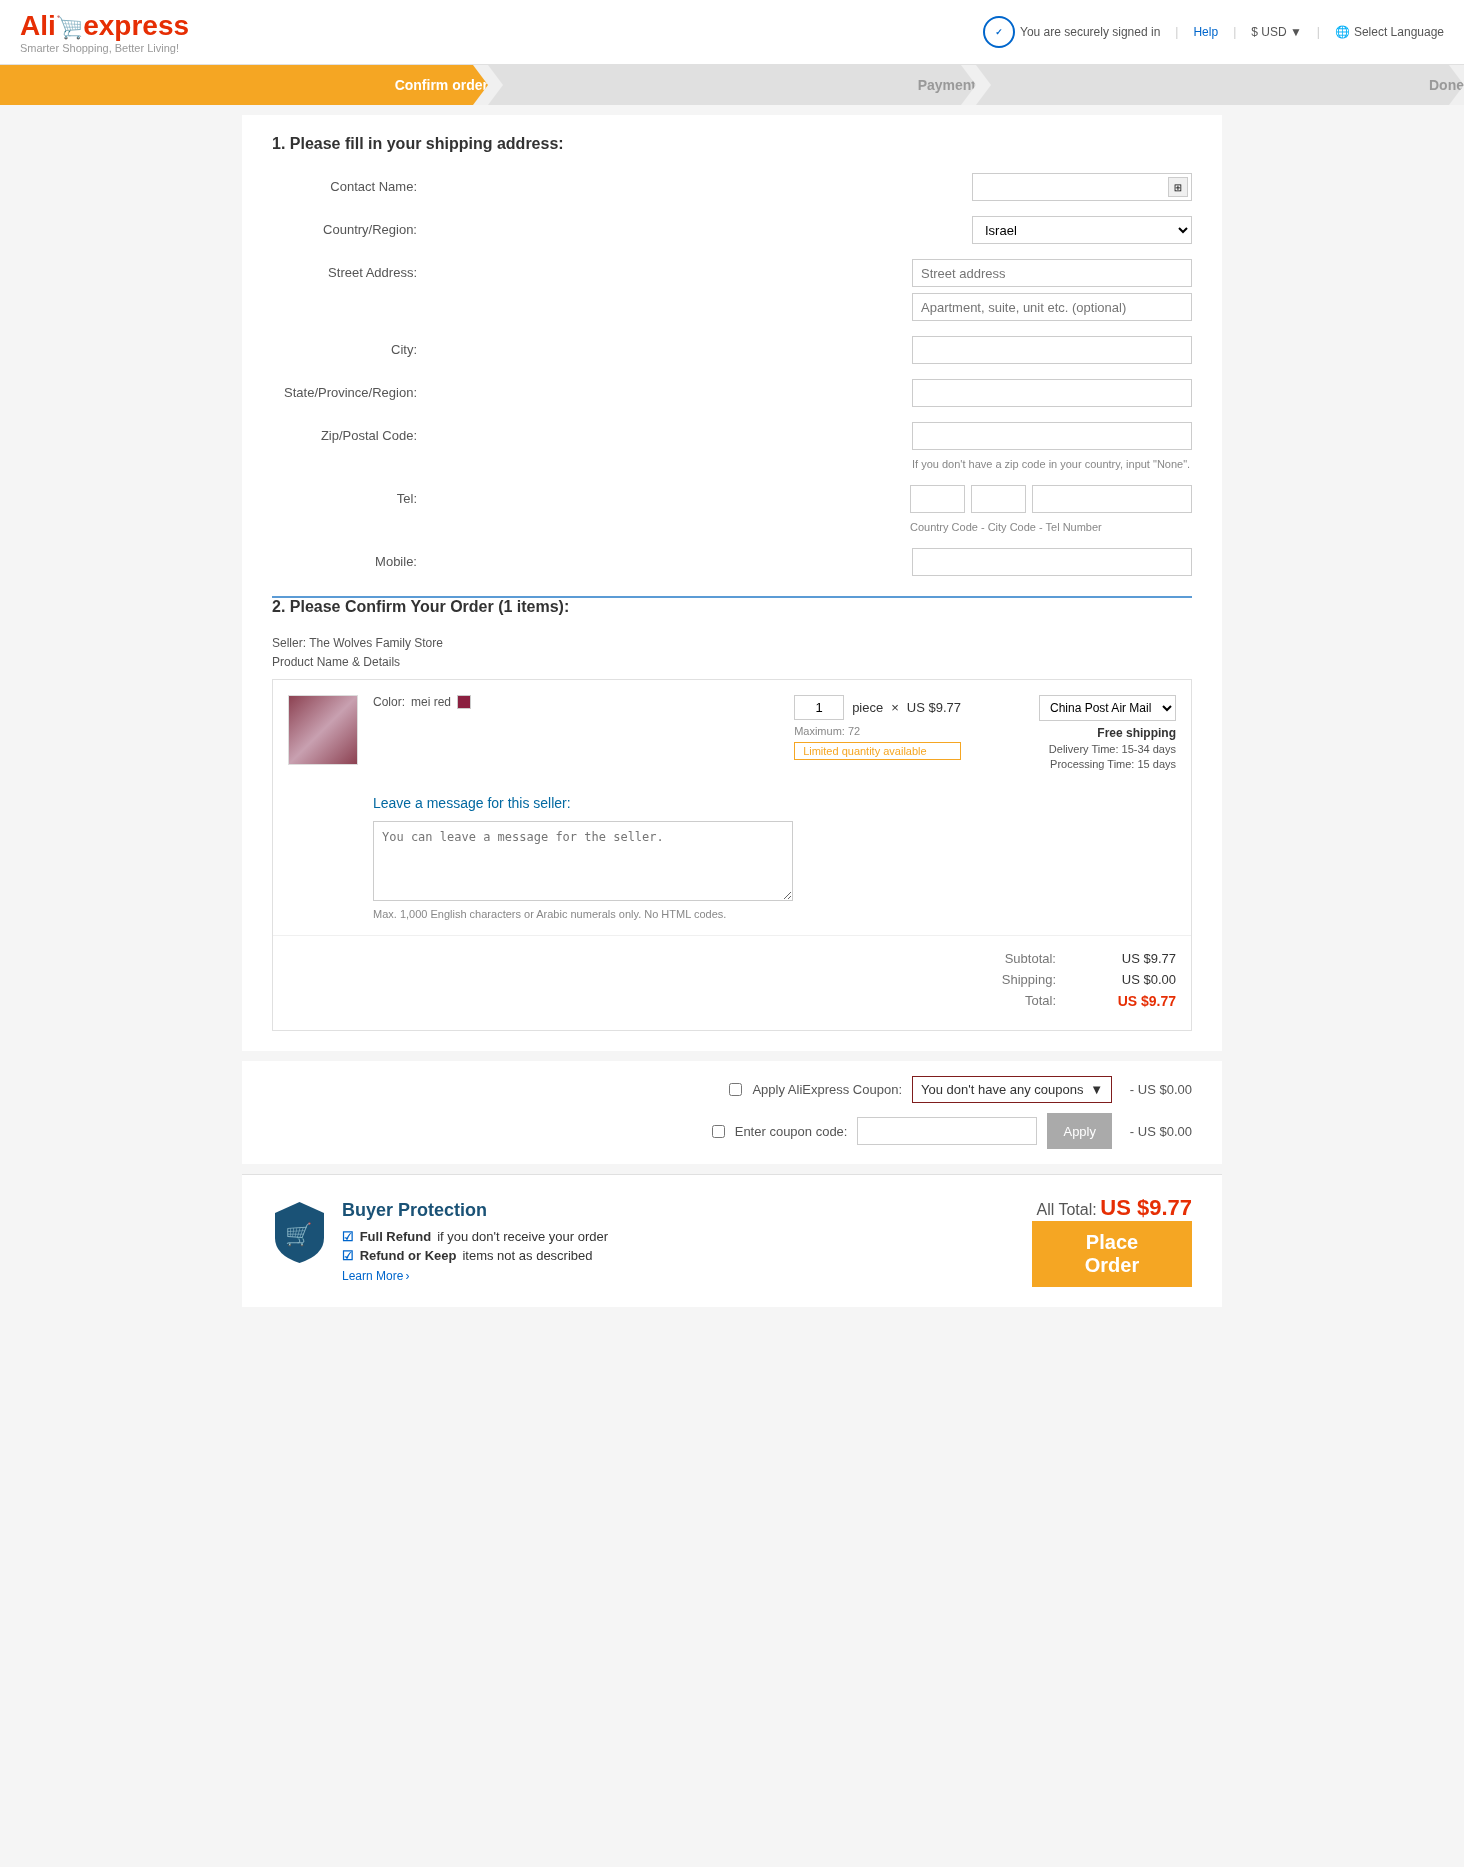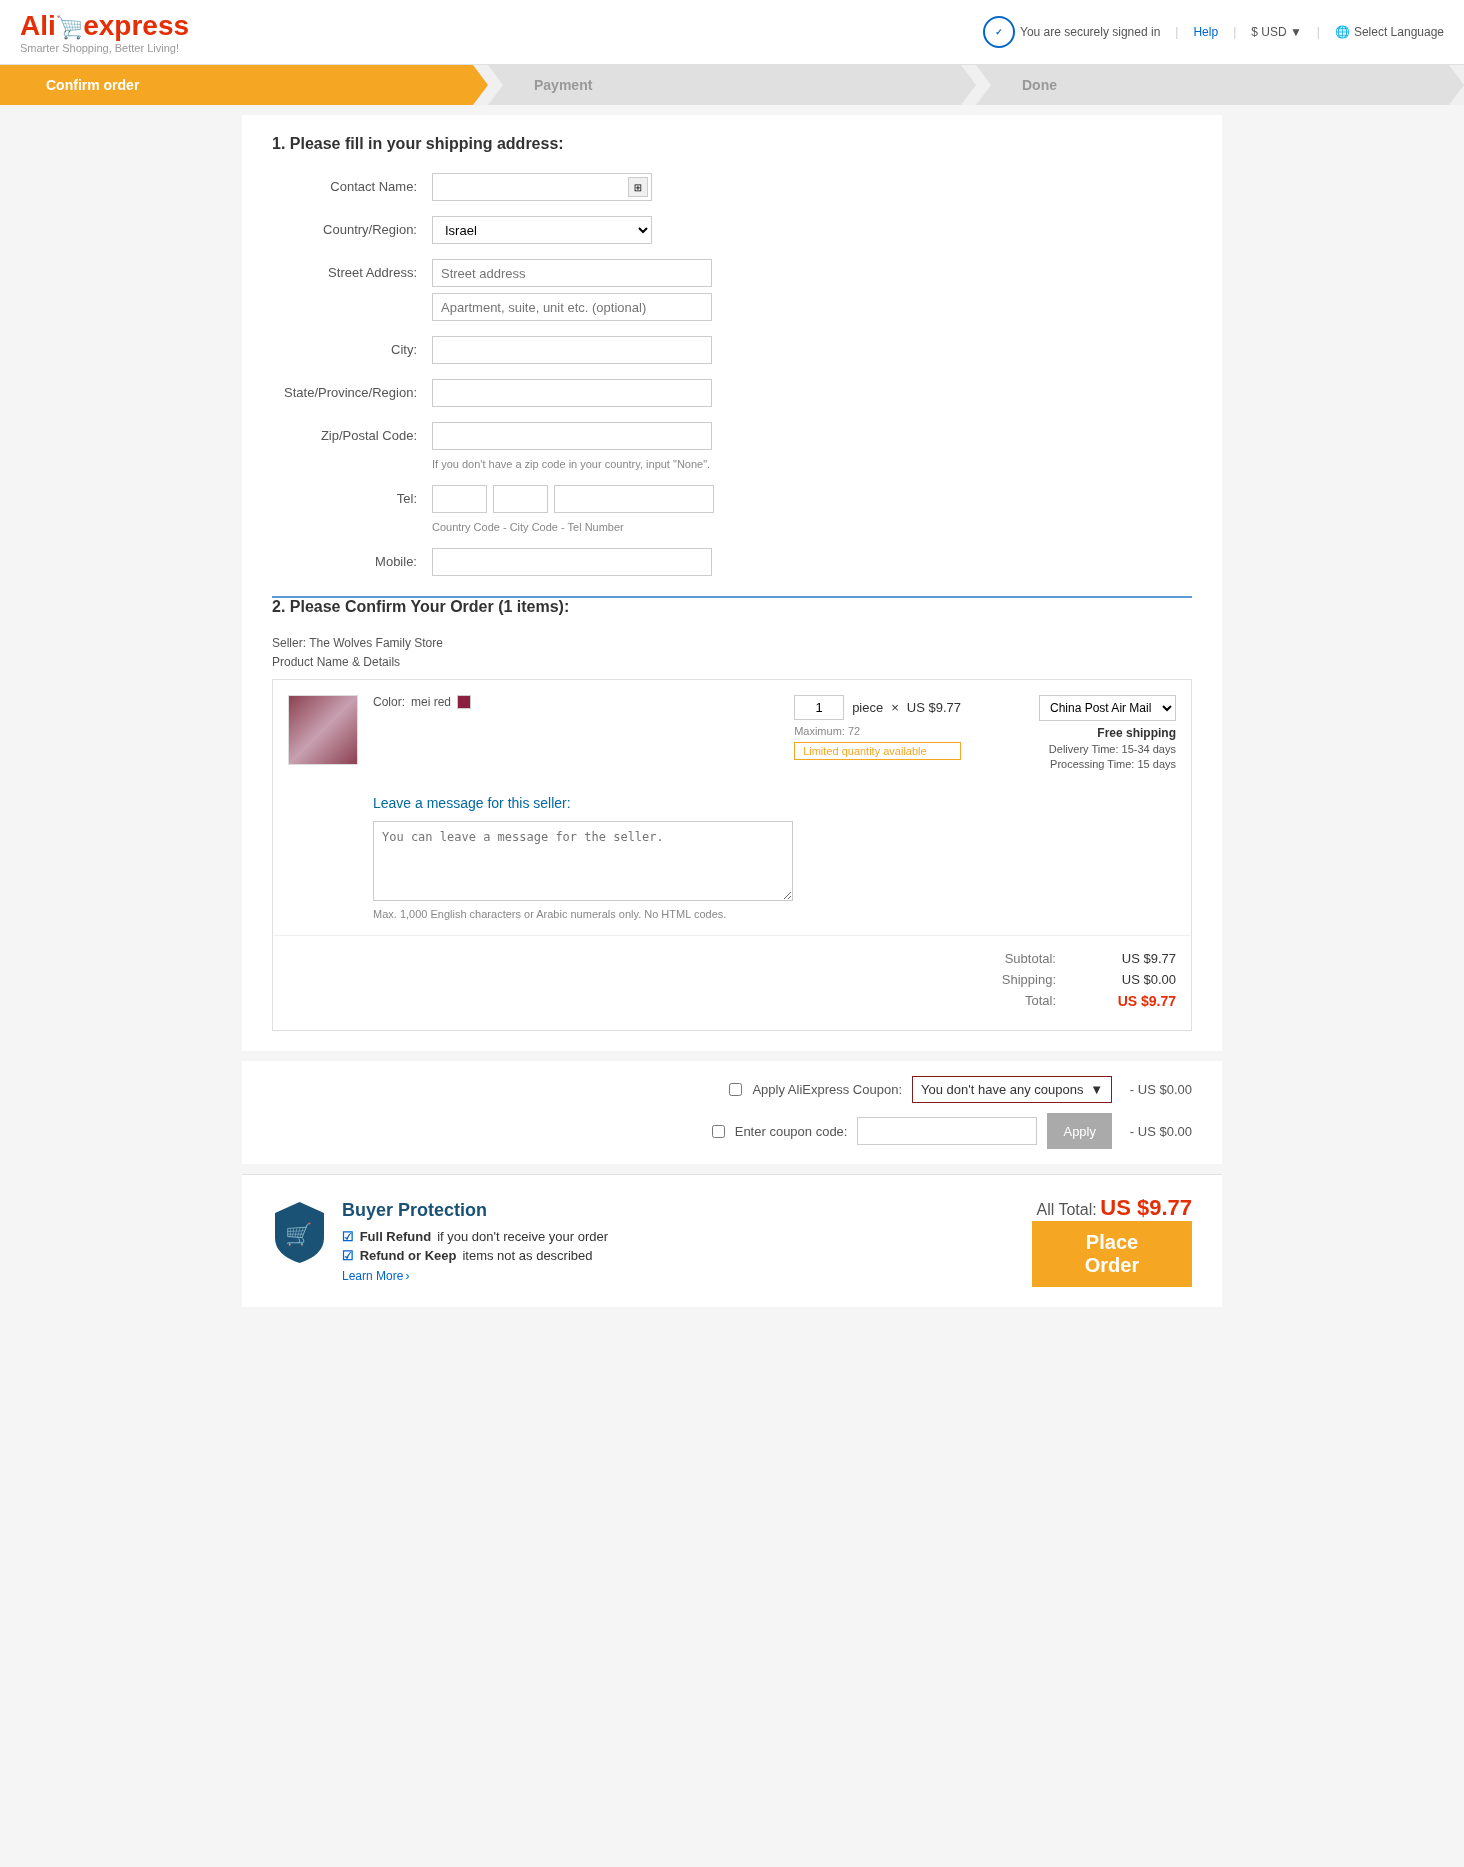--- a/index.html
+++ b/index.html
@@ -13,31 +13,31 @@
     .logo-subtitle { font-size: 11px; color: #999; }
     .header-right { display: flex; align-items: center; gap: 15px; font-size: 12px; color: #555; }
     .header-right .separator { color: #ccc; }
     .secure-badge { display: flex; align-items: center; gap: 5px; }
     .verisign { border: 2px solid #0066cc; border-radius: 50%; width: 32px; height: 32px; display: flex; align-items: center; justify-content: center; font-size: 9px; color: #0066cc; font-weight: bold; }
     .currency-btn { cursor: pointer; color: #555; }
     .lang-btn { display: flex; align-items: center; gap: 4px; cursor: pointer; }
 
     
     .progress-bar { display: flex; background: #f0f0f0; height: 40px; }
-    .progress-step { flex: 1; display: flex; align-items: center; justify-content: flex-start; font-size: 14px; font-weight: bold; position: relative; padding-left: 46px; }
+    .progress-step { flex: 1; display: flex; align-items: center; justify-content: flex-end; font-size: 14px; font-weight: bold; position: relative; }
     .progress-step.active { background: #f5a623; color: #fff; clip-path: polygon(0 0, calc(100% - 15px) 0, 100% 50%, calc(100% - 15px) 100%, 0 100%, 15px 50%); }
     .progress-step.active:first-child { clip-path: polygon(0 0, calc(100% - 15px) 0, 100% 50%, calc(100% - 15px) 100%, 0 100%); }
     .progress-step.inactive { background: #e0e0e0; color: #999; clip-path: polygon(0 0, calc(100% - 15px) 0, 100% 50%, calc(100% - 15px) 100%, 0 100%, 15px 50%); }
 
     
     .main { background: #fff; padding: 20px 30px; max-width: 980px; margin: 10px auto; }
     .section-title { font-size: 16px; font-weight: bold; color: #333; margin-bottom: 20px; }
 
     
-    .form-group { display: flex; align-items: flex-start; margin-bottom: 15px; }
+    .form-group { display: flex; align-items: flex-start; margin-bottom: 15px; justify-content: space-between; }
     .form-label { width: 160px; text-align: right; padding-right: 15px; padding-top: 6px; font-size: 13px; color: #555; flex-shrink: 0; }
     .form-fields { display: flex; flex-direction: column; gap: 6px; }
     .form-input { border: 1px solid #ccc; padding: 5px 8px; font-size: 13px; width: 220px; height: 28px; }
     .form-input.wide { width: 280px; }
     .form-select { border: 1px solid #ccc; padding: 5px 8px; font-size: 13px; width: 220px; height: 28px; background: #fff; }
     .form-input-icon { position: relative; }
     .form-input-icon input { width: 220px; padding-right: 28px; }
     .input-icon-btn { position: absolute; right: 4px; top: 50%; transform: translateY(-50%); background: #f0f0f0; border: 1px solid #ccc; width: 20px; height: 20px; cursor: pointer; display: flex; align-items: center; justify-content: center; font-size: 10px; }
     .hint-text { font-size: 11px; color: #888; margin-top: 2px; }
     .tel-group { display: flex; gap: 6px; }

